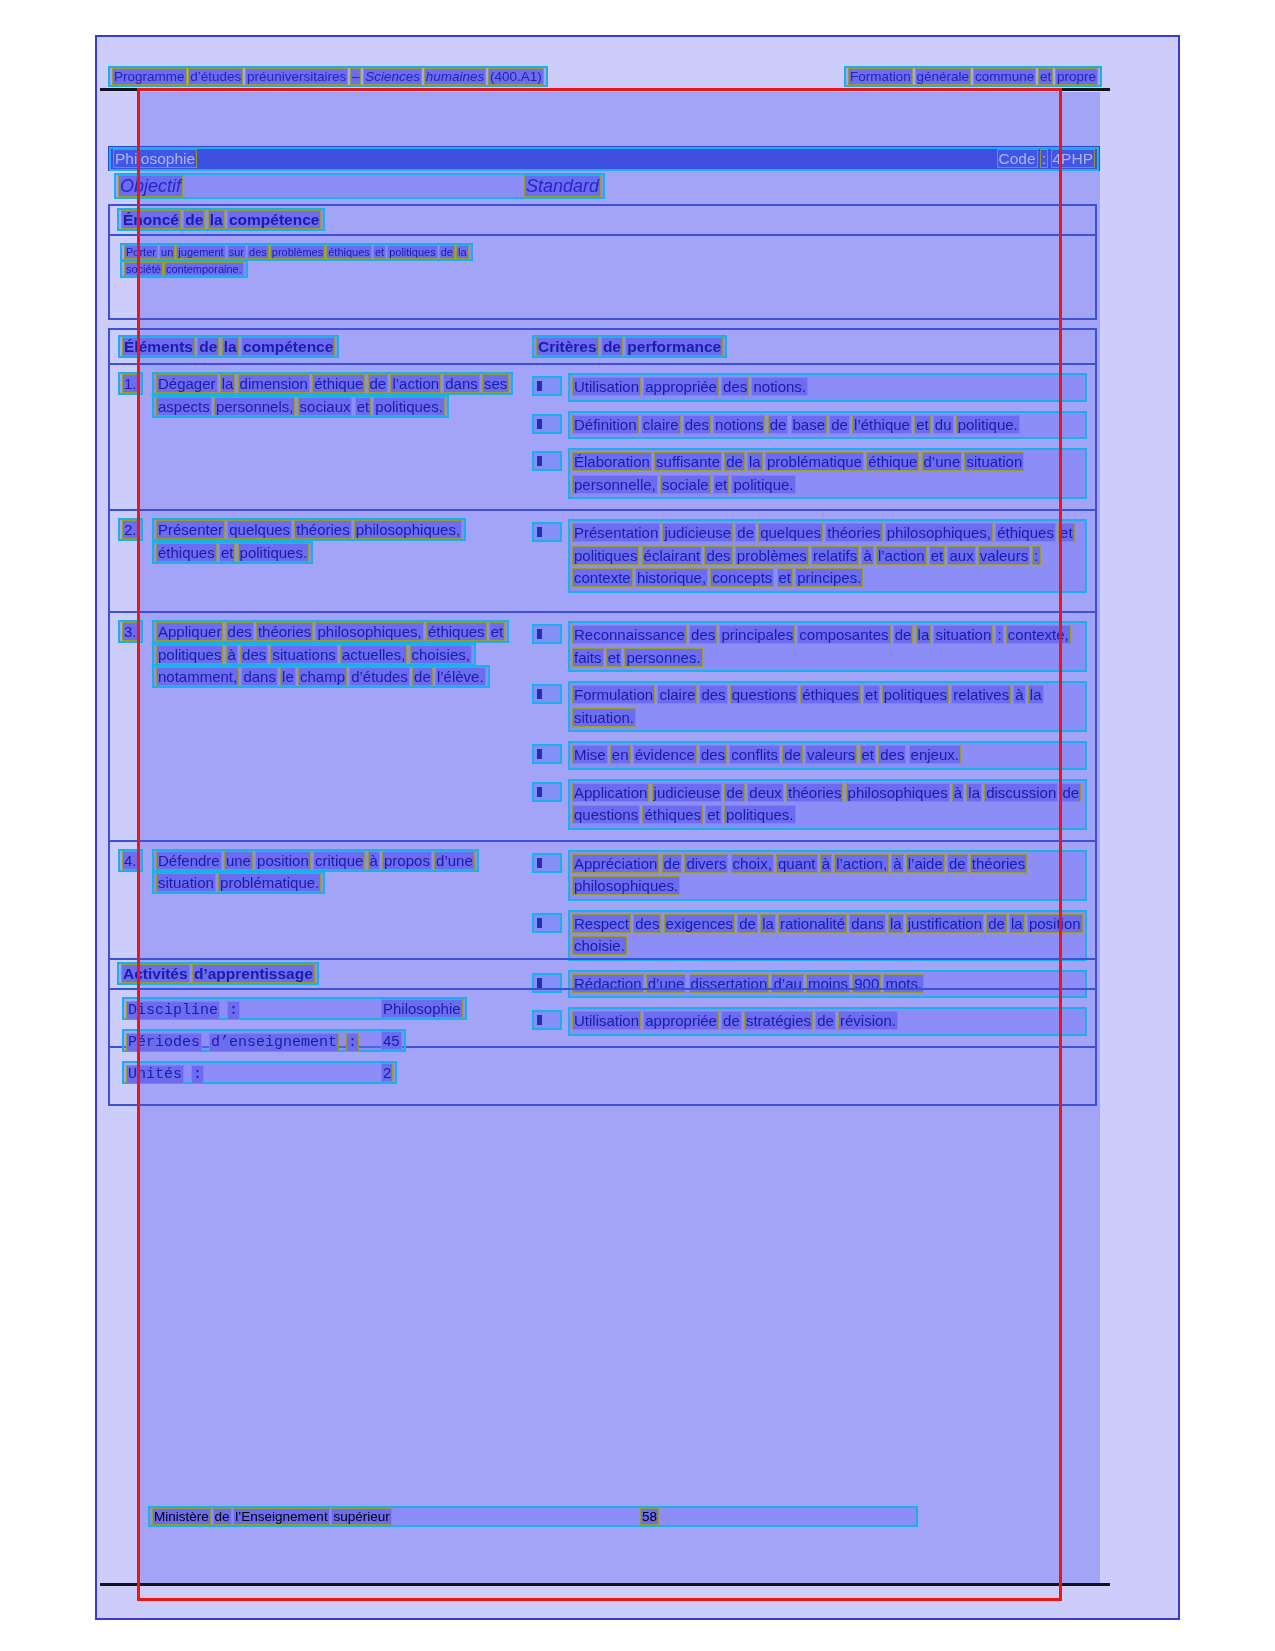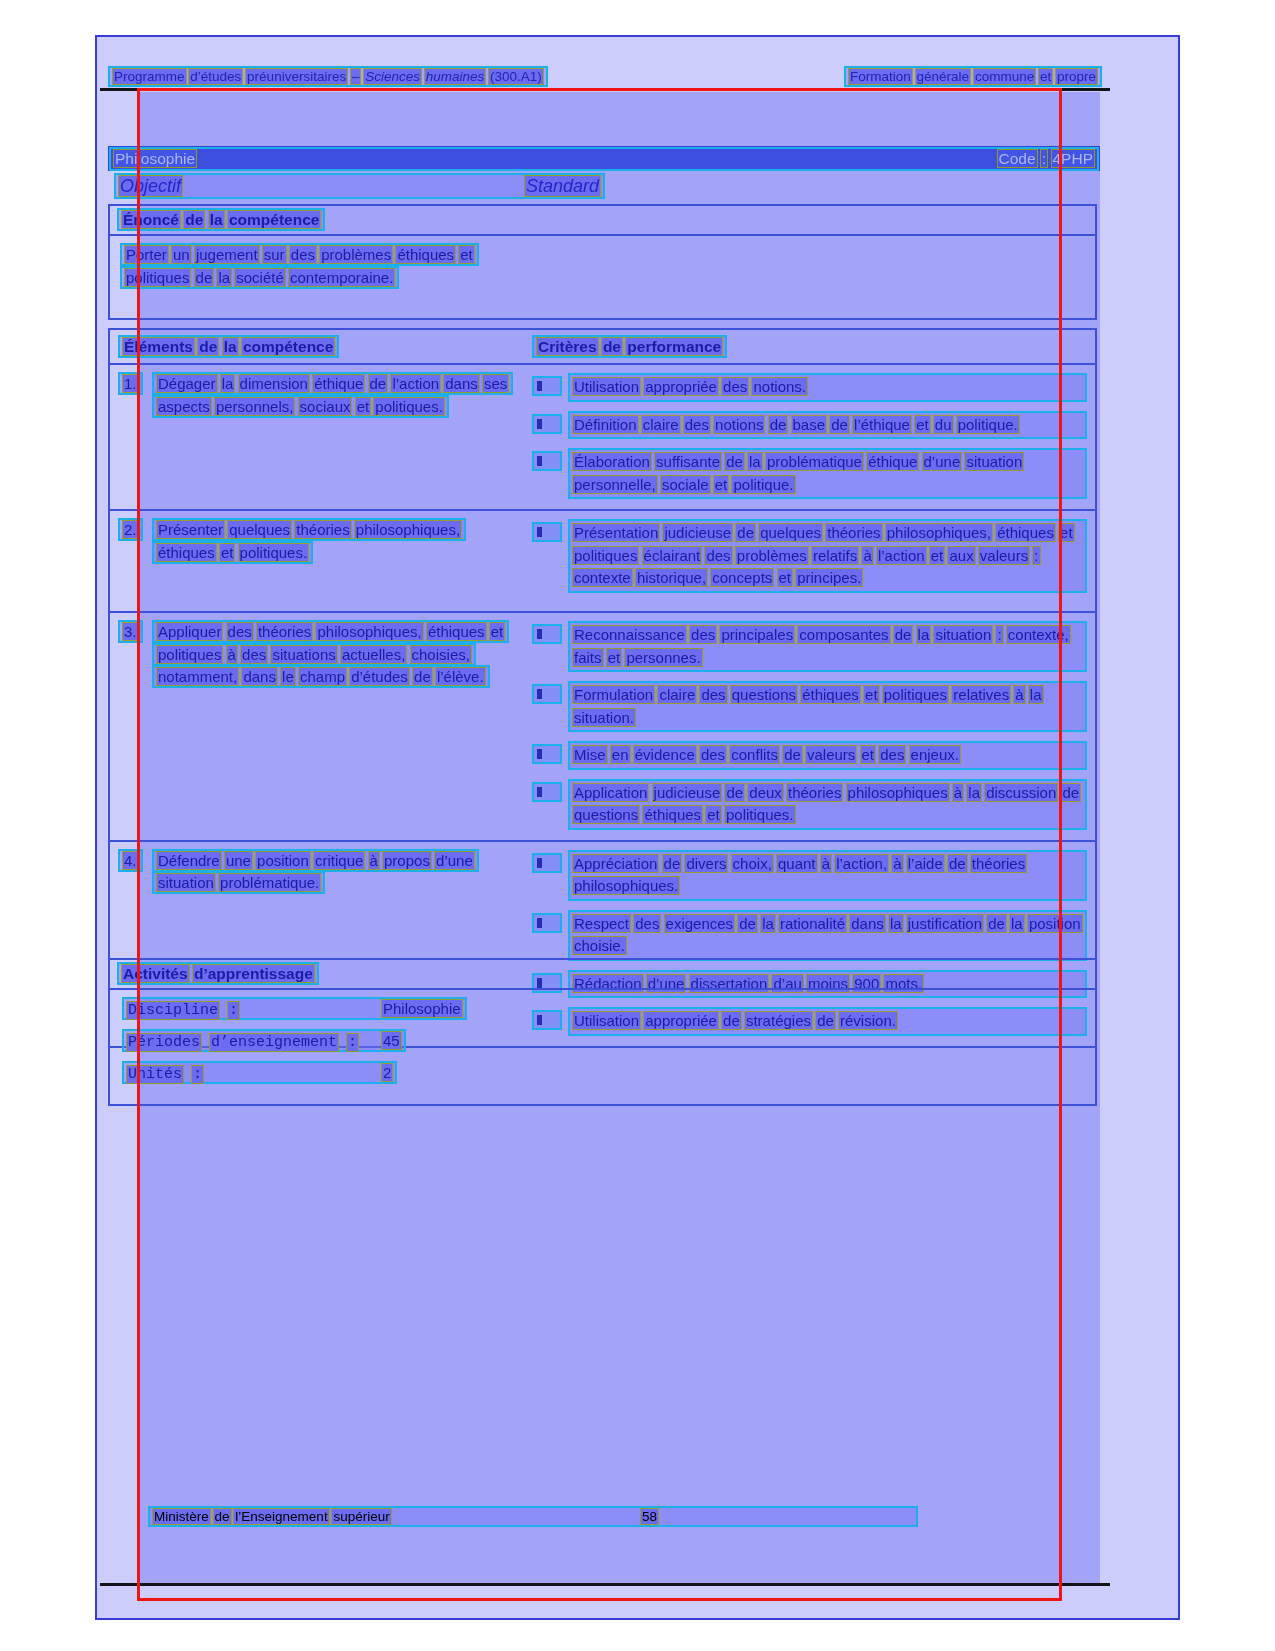--- a/index.html
+++ b/index.html
@@ -47,21 +47,21 @@
   
   .objstd{
     position:absolute;left:114px;top:176px;font-size:18px;font-weight:normal;
     font-style:italic;color:#2626cc;
   }
   .objstd .seg1{display:inline-block;width:406px;}
   
   .box{position:absolute;left:108px;width:989px;border:2px solid #3c50d8;box-sizing:border-box;}
   .box-head{padding:5px 7px;font-weight:bold;font-size:15.5px;border-bottom:2px solid #3c50d8;}
   .box-enonce{top:204px;min-height:116px;}
-  .enonce-body{padding:8px 10px 12px;width:360px;font-size:15px;line-height:1.52;}
+  .enonce-body{padding:8px 10px 12px;width:360px;font-size:11px;line-height:1.52;}
   
   .box-comp{top:328px;min-height:620px;font-size:15px;line-height:1.5;}
   .comp-head{
     display:grid;grid-template-columns:414px 1fr;padding:5px 0 5px 8px;
     font-weight:bold;font-size:15.5px;
   }
   .crow{
     display:grid;grid-template-columns:34px 380px 1fr;
     border-top:2px solid #3c50d8;padding:8px 8px 10px 8px;box-sizing:border-box;
   }
@@ -98,21 +98,21 @@
 <div id="page">
 
   <div class="panel"></div>
   <div class="doc"></div>
 
   <div class="hdr">
     <div>
       <span class="line">
         <span class="ww"><span class="w">Programme</span> <span class="w">d’études</span> <span class="w">préuniversitaires</span> <span class="w">–</span></span>
         <span class="ww it"><span class="w">Sciences</span> <span class="w">humaines</span></span>
-        <span class="ww"><span class="w">(300.A1)</span></span>
+        <span class="ww"><span class="w">(400.A1)</span></span>
       </span>
     </div>
     <div>
       <span class="line"><span class="ww"><span class="w">Formation</span> <span class="w">générale</span> <span class="w">commune</span> <span class="w">et</span> <span class="w">propre</span></span></span>
     </div>
   </div>
   <div class="rule rule-top"></div>
 
   <div class="tbar">
     <span class="line">

